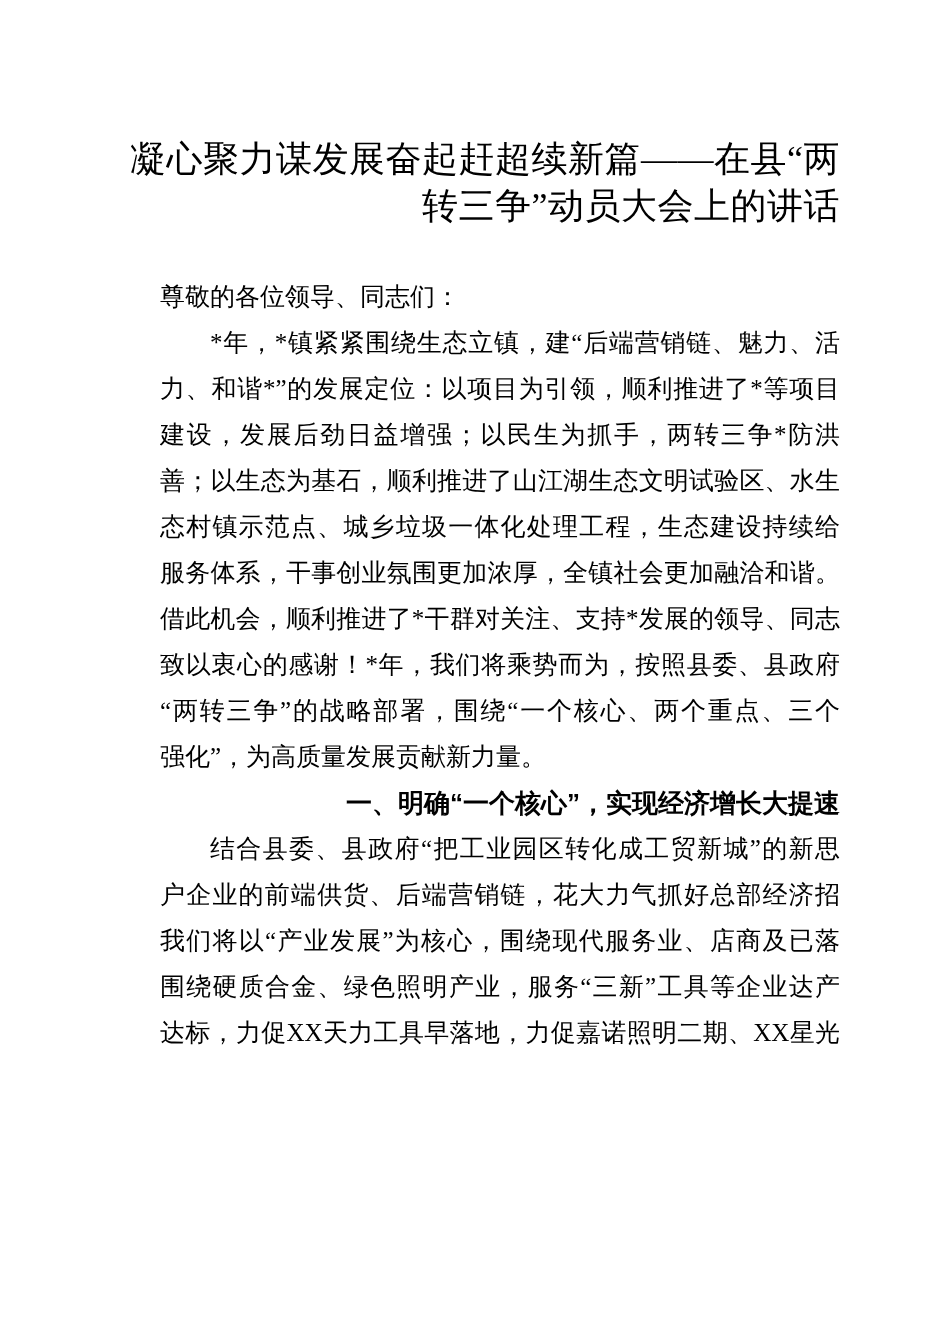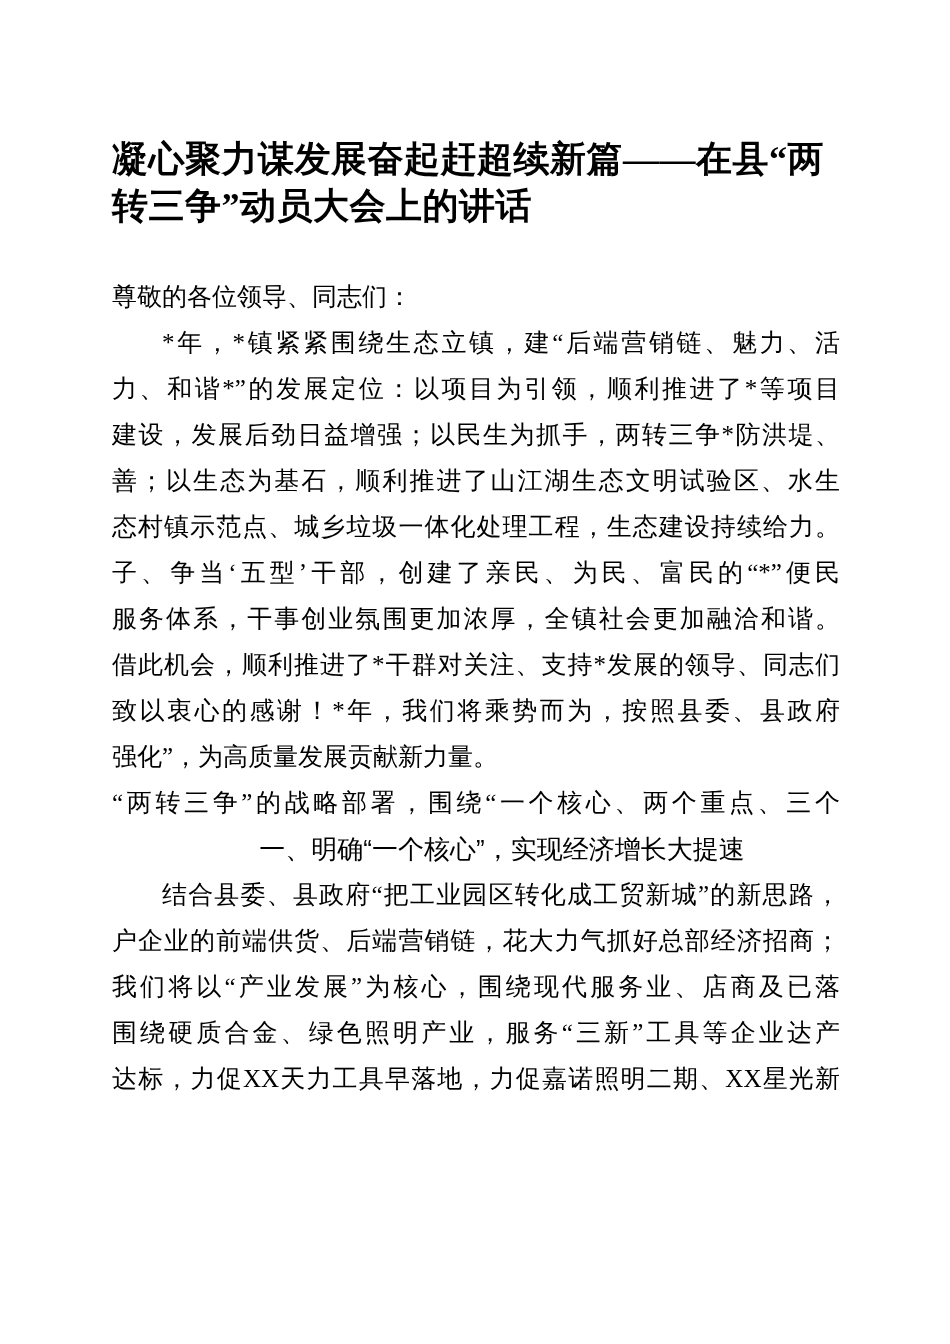--- a/index.html
+++ b/index.html
@@ -14,81 +14,81 @@
     background: #ffffff;
     overflow: hidden;
     color: #000000;
     font-family: "Liberation Serif", "DejaVu Serif", serif;
   }
   .doc-title {
     position: absolute;
     top: 136px;
     left: 112px;
     width: 728px;
-    text-align: left;
+    text-align: right;
     font-family: "Liberation Serif", "DejaVu Serif", serif;
-    font-weight: 700;
+    font-weight: 400;
     font-size: 36px;
     line-height: 47px;
     letter-spacing: 0.5px;
   }
   .doc-body {
     position: absolute;
     top: 274px;
     left: 112px;
     width: 728px;
     font-size: 25px;
     line-height: 46px;
   }
   .line {
     height: 46px;
     overflow: hidden;
+    margin-left: 48px;
   }
   .line.j {
     text-align: justify;
     text-align-last: justify;
     text-justify: inter-character;
   }
   .line.indent {
     text-indent: 2em;
   }
   .line.plain {
     text-align: left;
     white-space: nowrap;
   }
   .line.heading {
     font-family: "Liberation Sans", "DejaVu Sans", sans-serif;
-    font-weight: 400;
+    font-weight: 700;
     font-size: 26px;
-    text-align: center;
+    text-align: right;
     white-space: nowrap;
   }
 </style>
 </head>
 <body>
 
 <div class="page">
   <div class="doc-title">
     <div>凝心聚力谋发展奋起赶超续新篇——在县“两</div>
     <div>转三争”动员大会上的讲话</div>
   </div>
   <div class="doc-body">
 
   <div class="line plain">尊敬的各位领导、同志们：</div>
       <div class="line j indent">*年，*镇紧紧围绕生态立镇，建“后端营销链、魅力、活</div>
       <div class="line j">力、和谐*”的发展定位：以项目为引领，顺利推进了*等项目</div>
       <div class="line j">建设，发展后劲日益增强；以民生为抓手，两转三争*防洪堤、</div>
       <div class="line j">善；以生态为基石，顺利推进了山江湖生态文明试验区、水生</div>
       <div class="line j">态村镇示范点、城乡垃圾一体化处理工程，生态建设持续给力。</div>
-      <div class="line j">子、争当‘五型’干部，创建了亲民、为民、富民的“*”便民</div>
       <div class="line j">服务体系，干事创业氛围更加浓厚，全镇社会更加融洽和谐。</div>
       <div class="line j">借此机会，顺利推进了*干群对关注、支持*发展的领导、同志们</div>
       <div class="line j">致以衷心的感谢！*年，我们将乘势而为，按照县委、县政府</div>
+      <div class="line j">“两转三争”的战略部署，围绕“一个核心、两个重点、三个</div>
       <div class="line plain">强化”，为高质量发展贡献新力量。</div>
-      <div class="line j">“两转三争”的战略部署，围绕“一个核心、两个重点、三个</div>
       <div class="line heading indent">一、明确“一个核心”，实现经济增长大提速</div>
       <div class="line j indent">结合县委、县政府“把工业园区转化成工贸新城”的新思路，</div>
       <div class="line j">户企业的前端供货、后端营销链，花大力气抓好总部经济招商；</div>
       <div class="line j">我们将以“产业发展”为核心，围绕现代服务业、店商及已落</div>
       <div class="line j">围绕硬质合金、绿色照明产业，服务“三新”工具等企业达产</div>
       <div class="line j">达标，力促XX天力工具早落地，力促嘉诺照明二期、XX星光新</div>
     </div>
 </div>
 
 </body></html>

